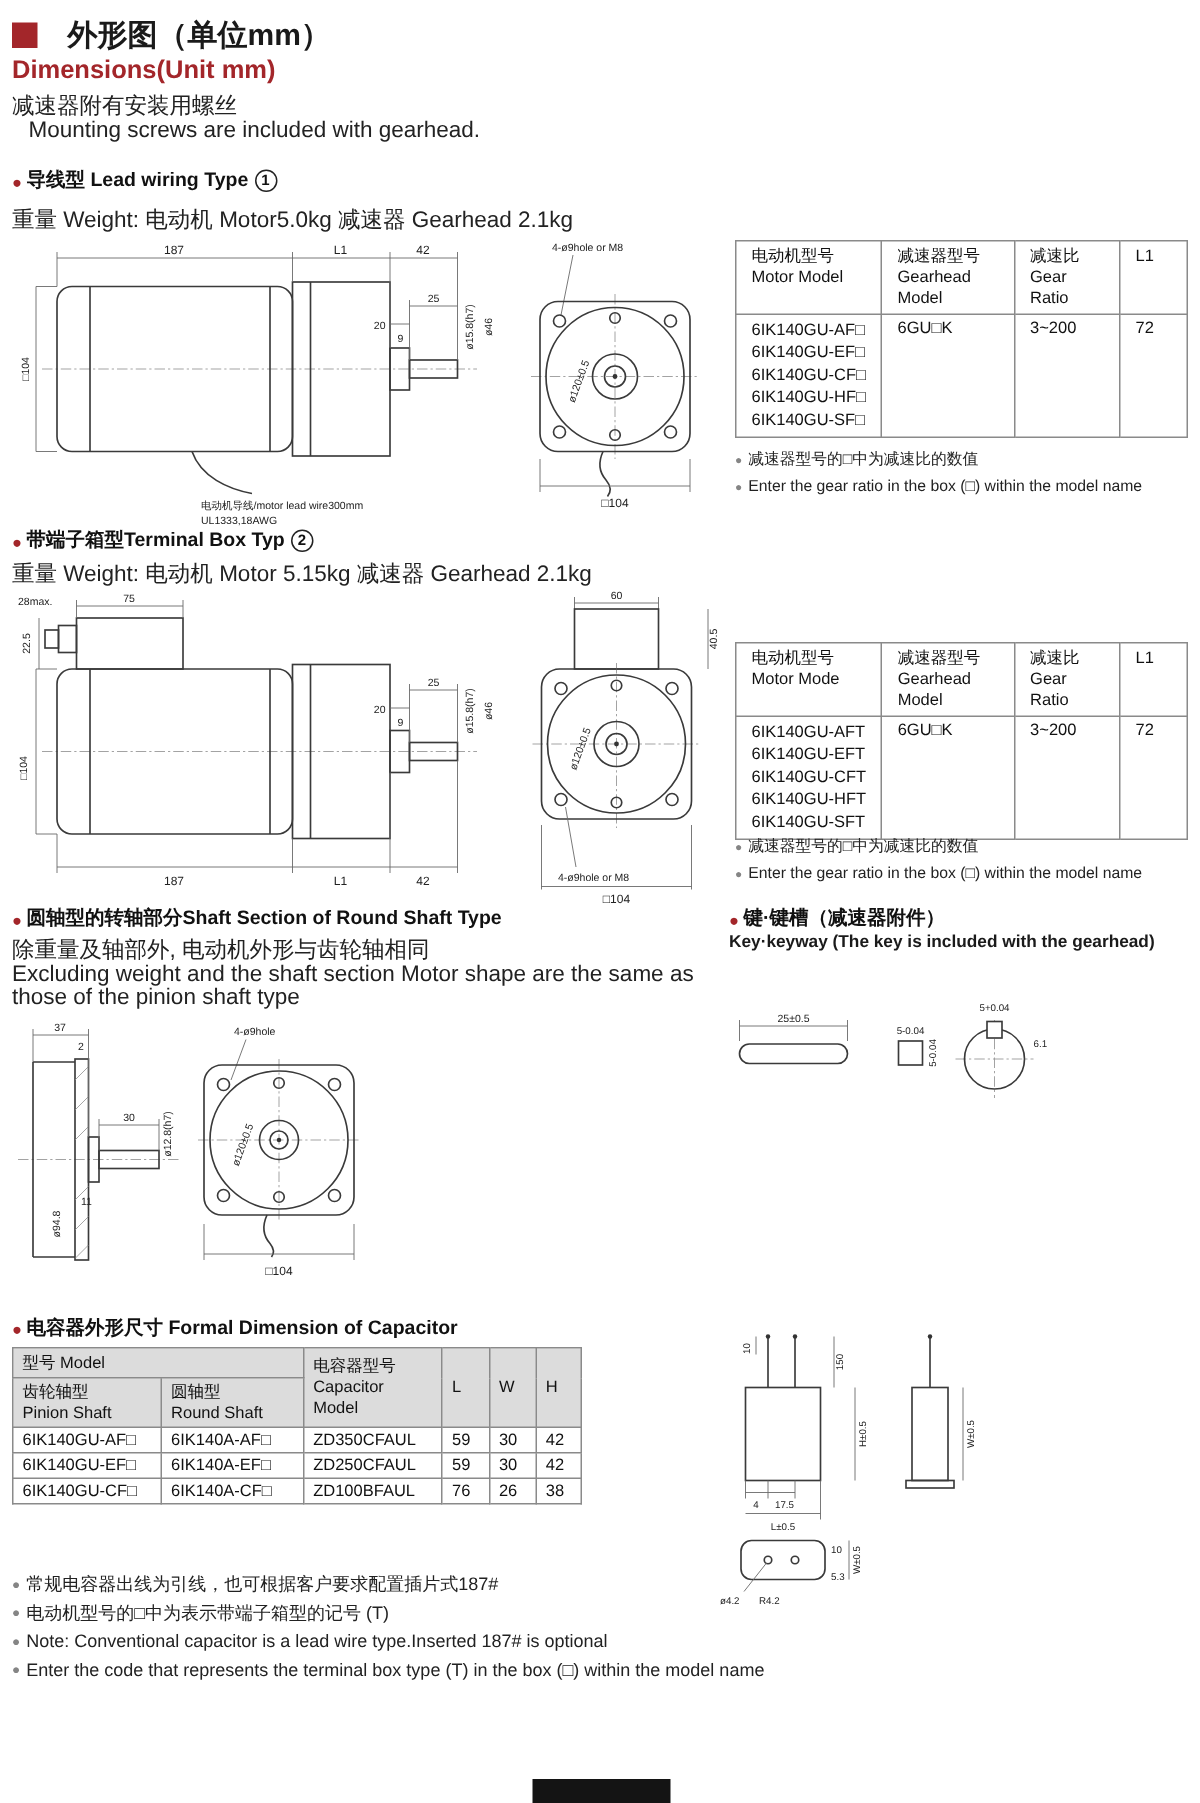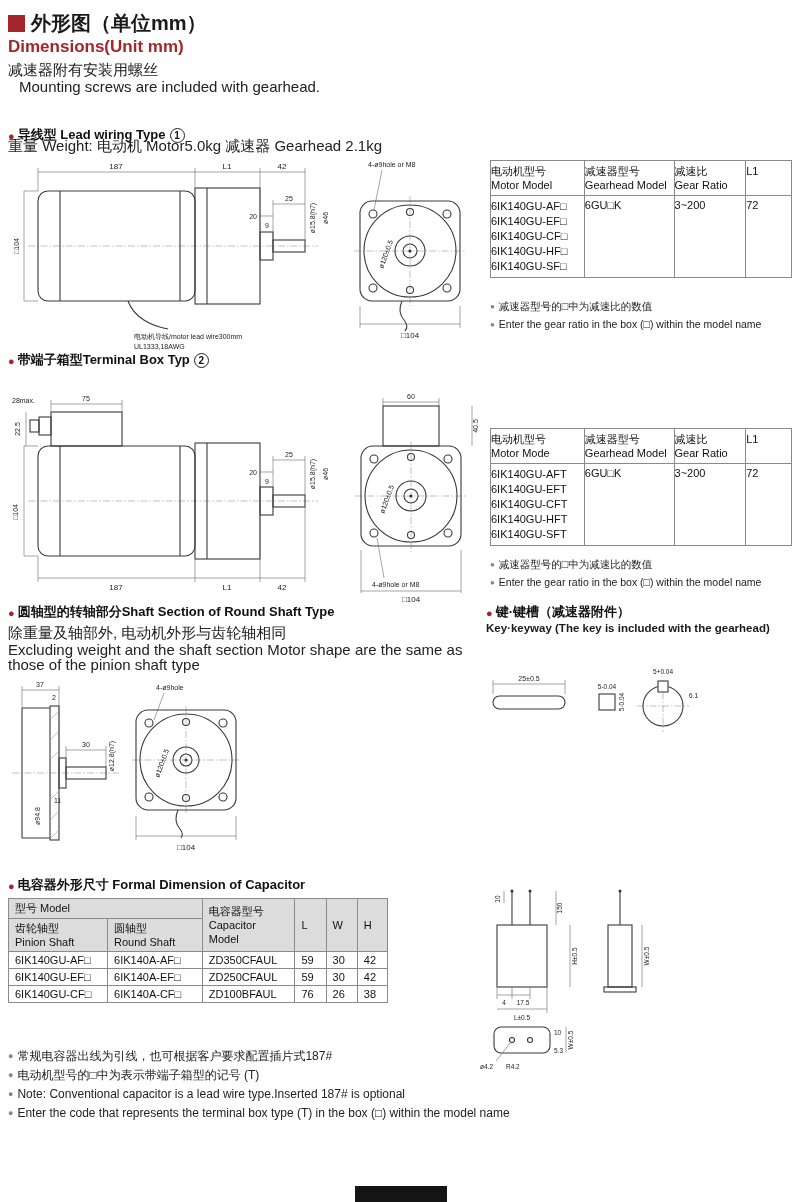--- a/index.html
+++ b/index.html
@@ -1,31 +1,31 @@
 <!DOCTYPE html>
 <html><head>
 <meta charset="utf-8">
 <style>
   :root{ --accent:#a3262a; --line:#8a8a8a; --draw:#3a3a3a; }
   *{margin:0;padding:0;box-sizing:border-box}
   body{background:#fff}
   .page{position:relative;width:800px;height:1202px;background:#fff;
         font-family:"Liberation Sans",sans-serif;color:#1a1a1a;overflow:hidden}
   .abs{position:absolute}
-  .title-zh{display:flex;align-items:center;gap:6px;font-size:20px;font-weight:bold}
+  .title-zh{display:flex;align-items:center;gap:20px;font-size:20px;font-weight:bold}
   .red-sq{width:17px;height:17px;background:var(--accent);flex:0 0 auto}
   .title-en{font-size:17px;font-weight:bold;color:var(--accent)}
   .small{font-size:15px;color:#222}
   .sec-title{font-size:13px;font-weight:bold;display:flex;align-items:center;color:#111}
   .bullet::before{content:"●";color:var(--accent);font-size:11px;margin-right:3px}
   .nbullet{color:#858585;font-size:8px;margin-right:4px;line-height:15px}
   .circ{display:inline-block;width:15px;height:15px;border:1.2px solid #222;border-radius:50%;
         font-size:10px;line-height:14px;text-align:center;font-weight:bold;margin-left:4px}
   .spec-table{border-collapse:collapse;font-size:11px;background:#fff}
-  .spec-table th,.spec-table td{border:1px solid var(--line);padding:3px 0;text-align:left;
+  .spec-table th,.spec-table td{border:1px solid var(--line);padding:3px 10px;text-align:left;
         vertical-align:top;font-weight:normal;color:#111}
   .spec-table th div{line-height:14px}
   .models div{line-height:15px;white-space:nowrap}
   .tnote{font-size:10.5px;color:#222;display:flex;align-items:flex-start;line-height:15px;margin-top:3px}
   .cap-table{border-collapse:collapse;font-size:11px}
   .cap-table th,.cap-table td{border:1px solid var(--line);padding:2px 6px;font-weight:normal;
         text-align:left;vertical-align:middle;color:#111}
   .cap-table th{background:#dcdcdc}
   .cap-table th div{line-height:14px}
   .bnote{font-size:12px;color:#222;display:flex;align-items:flex-start;line-height:17px;margin-top:2px}
@@ -46,21 +46,21 @@
 <div class="page">
 
   <div class="abs title-zh" style="left:8px;top:10px">
     <span class="red-sq"></span>
     <span>外形图（单位mm）</span>
   </div>
   <div class="abs title-en" style="left:8px;top:37px">Dimensions(Unit mm)</div>
   <div class="abs small" style="left:8px;top:61px">减速器附有安装用螺丝</div>
   <div class="abs small" style="left:19px;top:78px">Mounting screws are included with gearhead.</div>
 
-  <div class="abs sec-title" style="left:8px;top:126px">
+  <div class="abs sec-title" style="left:8px;top:111px">
     <span class="bullet"></span>
     <span>导线型 Lead wiring Type</span>
     <span class="circ">1</span>
   </div>
   <div class="abs small" style="left:8px;top:137px">重量 Weight: 电动机 Motor5.0kg  减速器 Gearhead 2.1kg</div>
 
   <svg class="abs" style="left:10px;top:156px" width="340" height="196" viewBox="0 0 340 196">
     <line class="cl" x1="18" y1="90" x2="308" y2="90"></line>
     <rect class="ln" x="28" y="35" width="157" height="110" rx="10"></rect>
     <line class="ln" x1="50" y1="35" x2="50" y2="145"></line>
@@ -168,20 +168,21 @@
         <span class="nbullet">●</span>
         <span>Enter the gear ratio in the box (□) within the model name</span>
       </div>
   </div>
 
   <div class="abs sec-title" style="left:8px;top:351px">
     <span class="bullet"></span>
     <span>带端子箱型Terminal Box Typ</span>
     <span class="circ">2</span>
   </div>
+  <div class="abs small" style="left:8px;top:373px">重量 Weight: 电动机 Motor 5.15kg 减速器 Gearhead 2.1kg</div>
 
   <svg class="abs" style="left:10px;top:392px" width="340" height="212" viewBox="0 0 340 212">
     <line class="cl" x1="18" y1="109" x2="308" y2="109"></line>
     <rect class="ln" x="20" y="28" width="9" height="12"></rect>
     <rect class="ln" x="29" y="25" width="12" height="18"></rect>
     <rect class="ln" x="41" y="20" width="71" height="34"></rect>
     <text class="t7" x="2" y="11">28max.</text>
     <line class="dim" x1="41" y1="20" x2="41" y2="8"></line>
     <line class="dim" x1="112" y1="20" x2="112" y2="8"></line>
     <line class="dim" x1="41" y1="12" x2="112" y2="12"></line>

